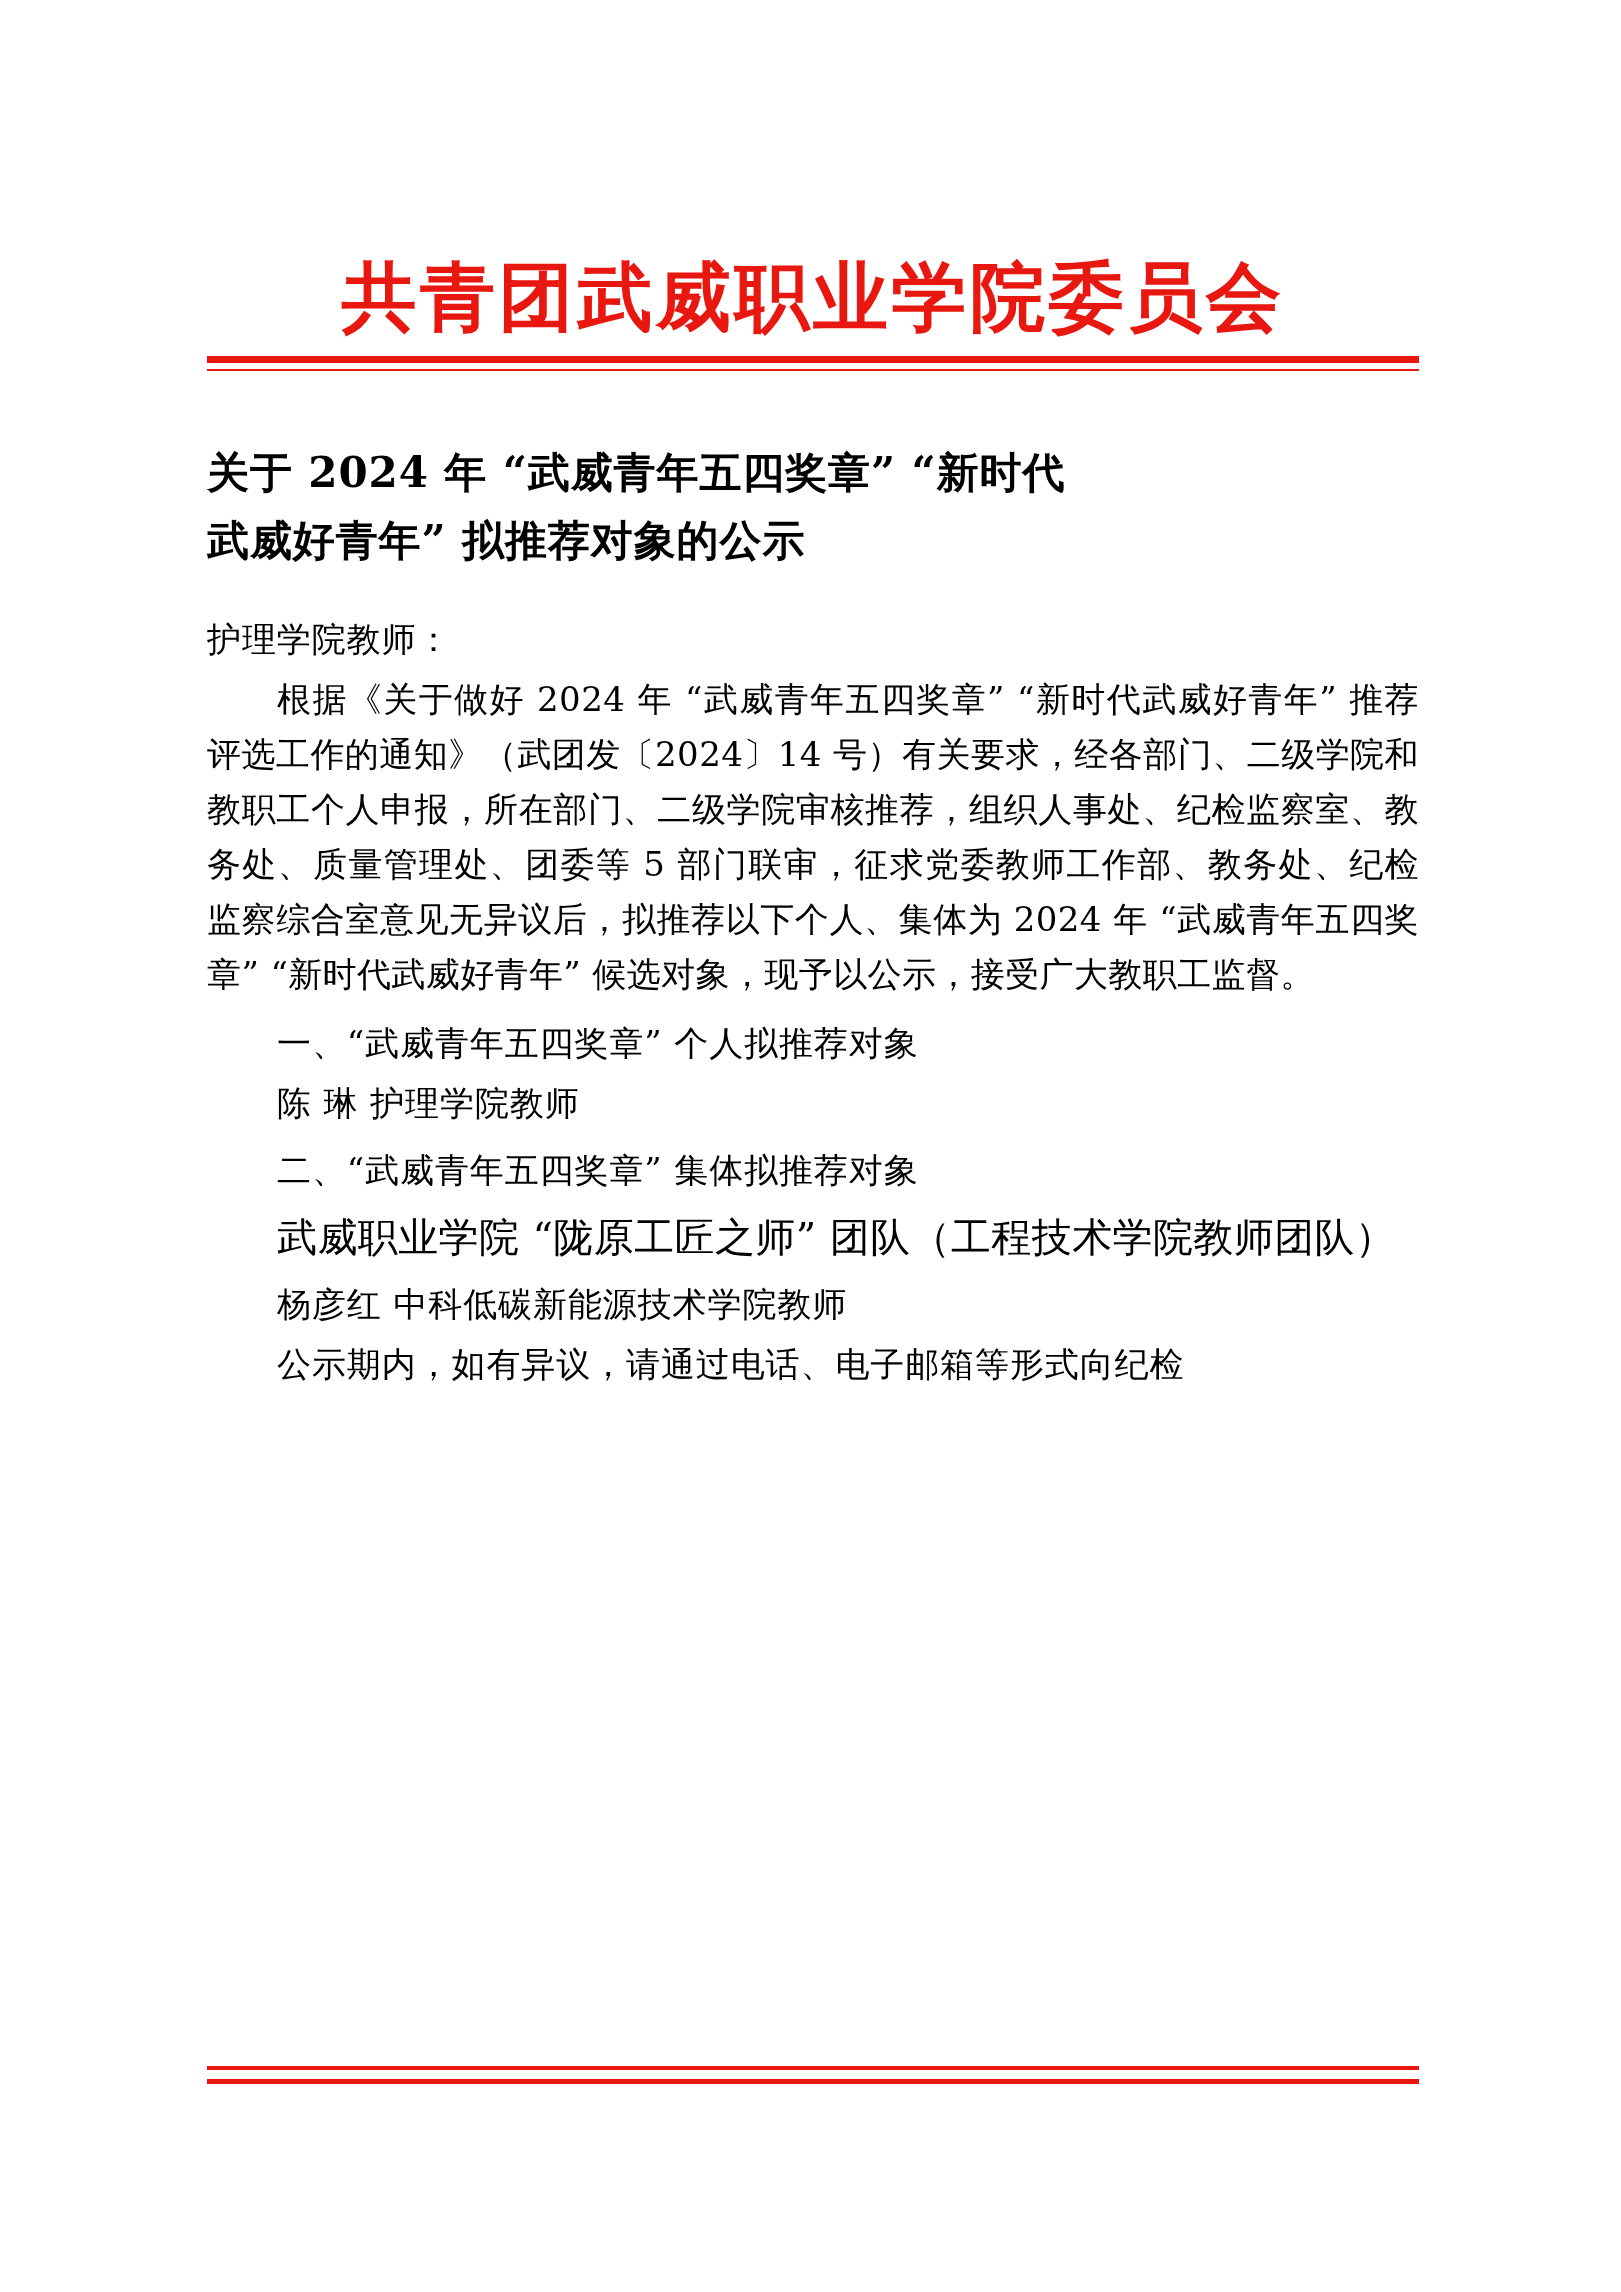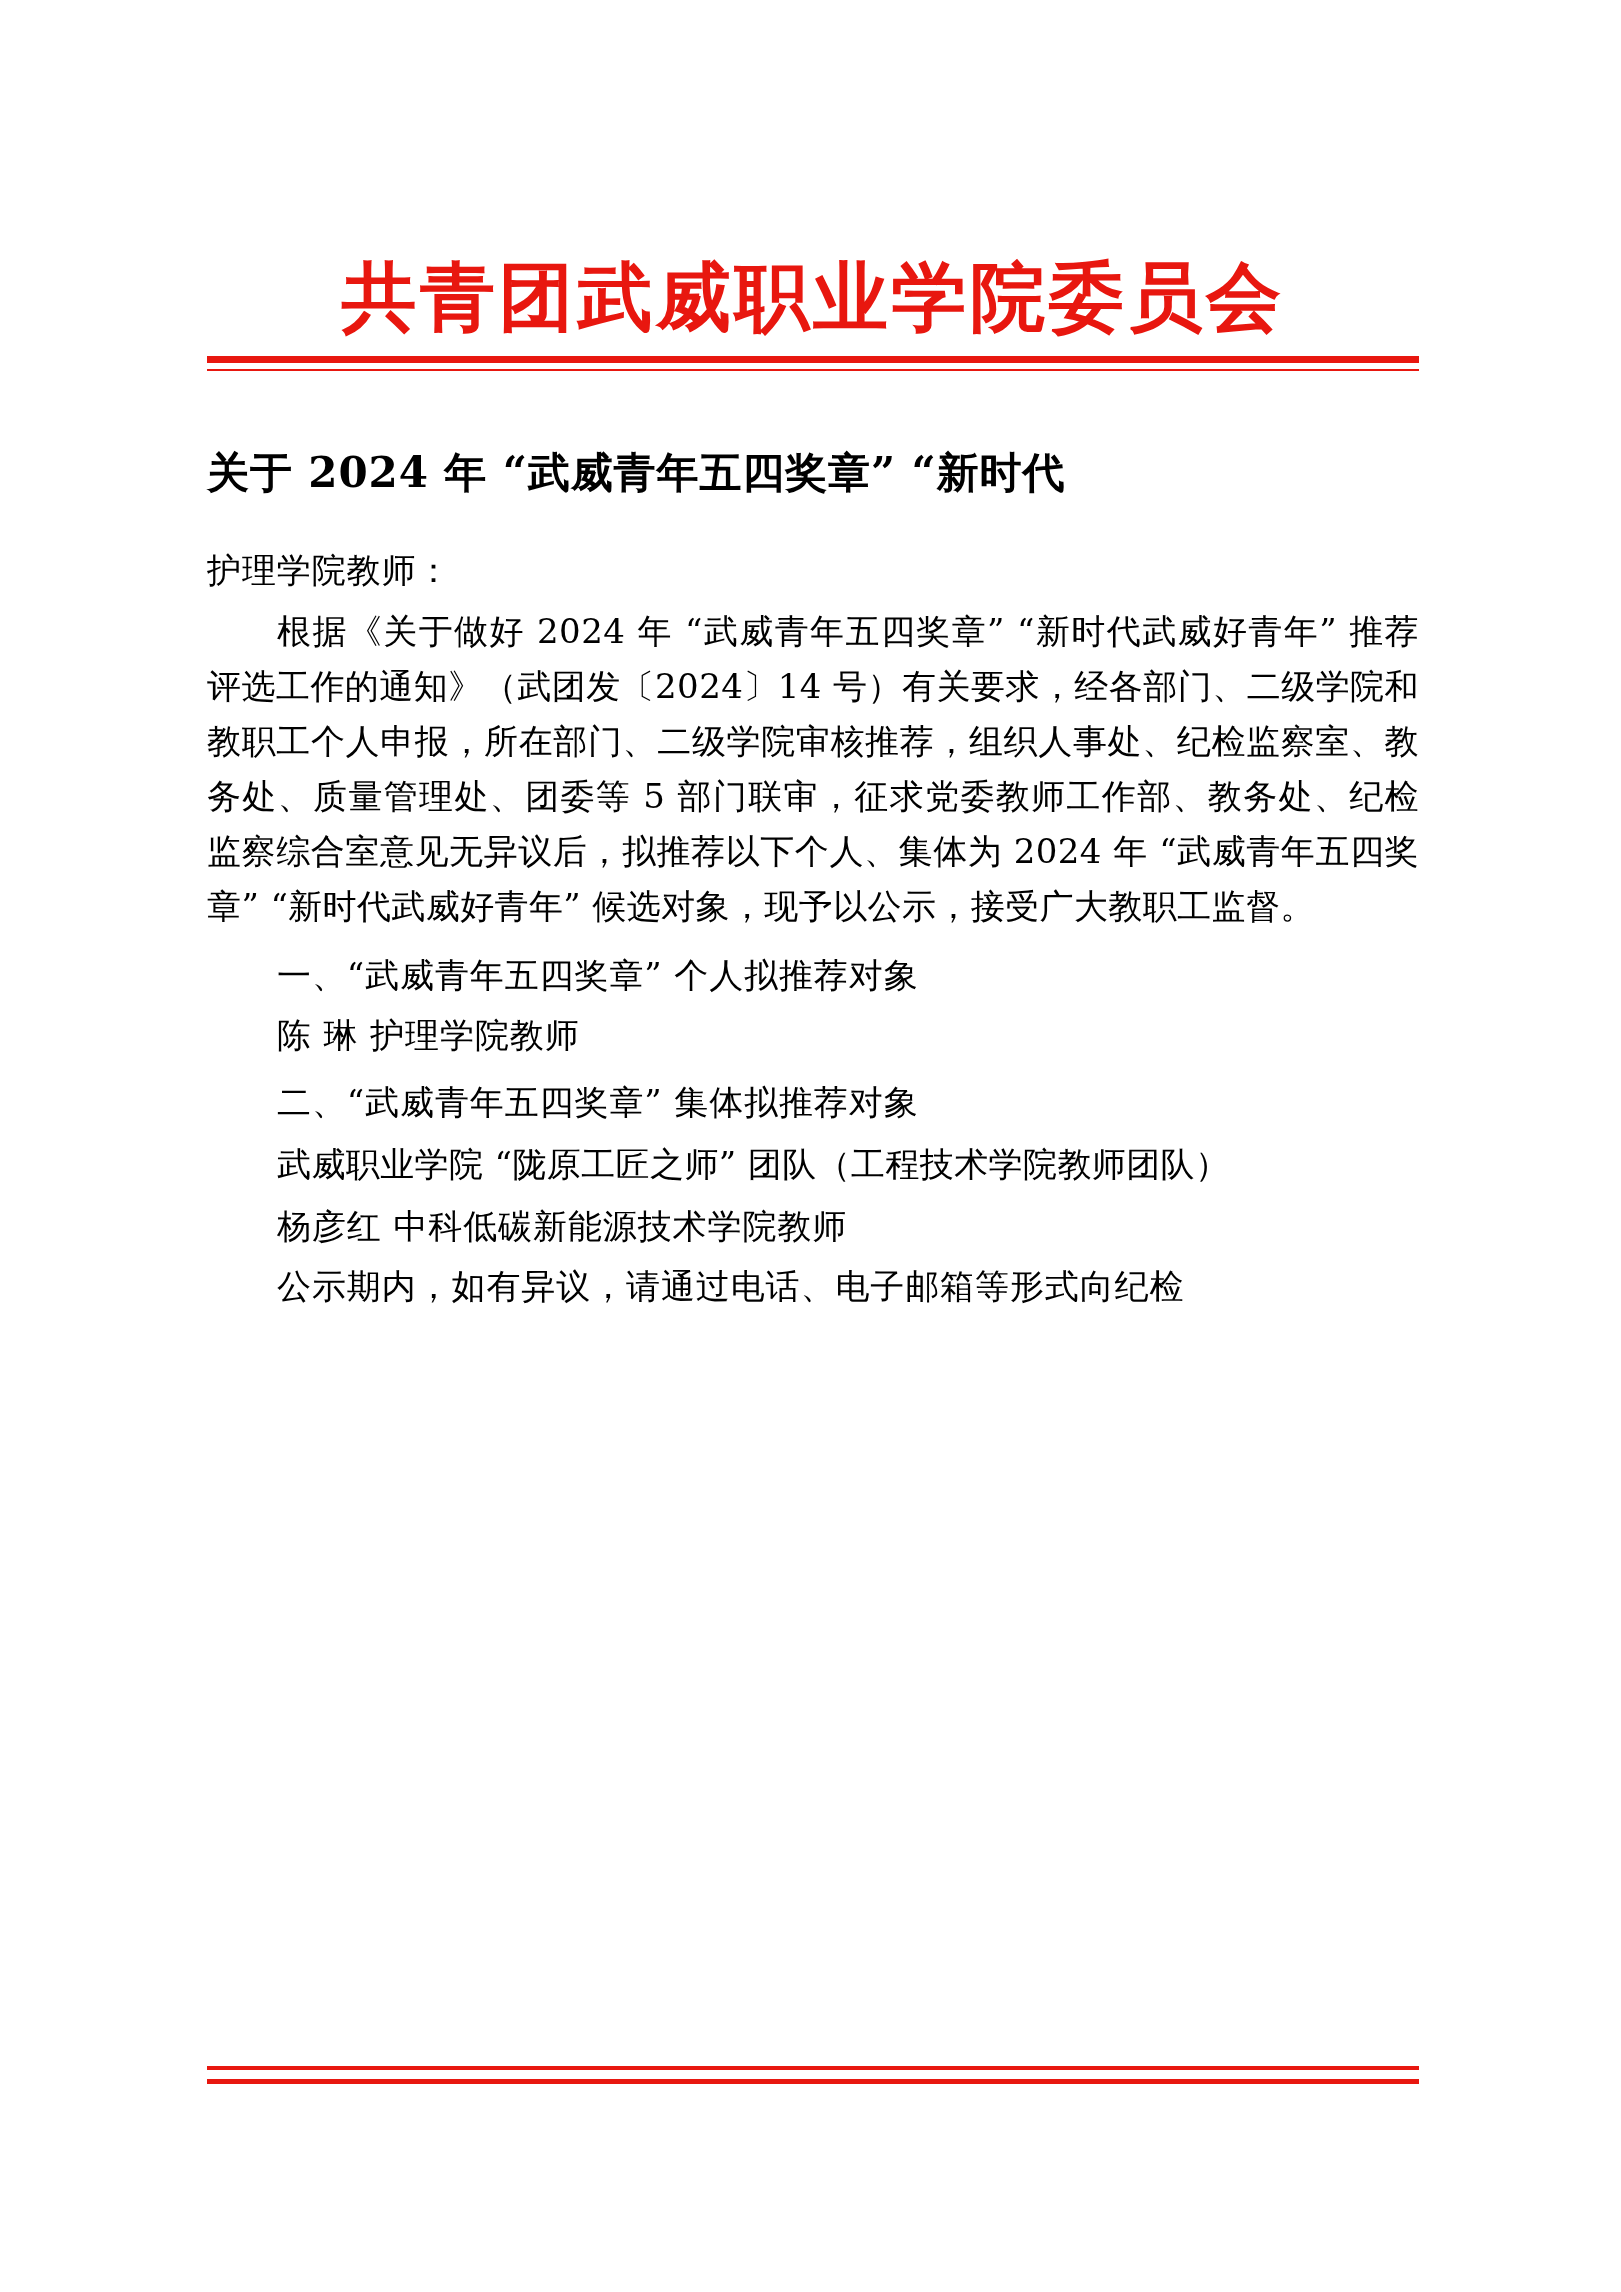--- a/index.html
+++ b/index.html
@@ -94,21 +94,21 @@
   }
   p.entry {
     font-size: 34px;
     line-height: 1.5;
     color: #000;
     margin: 9px 0 0 0;
     text-indent: 70px;
     letter-spacing: 0.9px;
   }
   p.entry-wrap {
-    font-size: 34px;
+    font-size: 40px;
     line-height: 1.62;
     color: #000;
     margin: 9px 0 0 0;
     text-indent: 70px;
     text-align: justify;
     text-justify: inter-ideograph;
     letter-spacing: 0.4px;
   }
   
   .footer-rules {
@@ -140,20 +140,21 @@
       <div class="letterhead-title">共青团武威职业学院委员会</div>
       <div class="rule-group">
         <div class="rule-thick"></div>
         <div class="rule-gap"></div>
         <div class="rule-thin"></div>
       </div>
     </div>
 
     <div class="doc-title">
       <div>关于 2024 年 “武威青年五四奖章” “新时代</div>
+      <div>武威好青年” 拟推荐对象的公示</div>
     </div>
 
     <div class="salutation">护理学院教师：</div>
 
     <p class="body indent">根据《关于做好 2024 年 “武威青年五四奖章” “新时代武威好青年” 推荐评选工作的通知》（武团发〔2024〕14 号）有关要求，经各部门、二级学院和教职工个人申报，所在部门、二级学院审核推荐，组织人事处、纪检监察室、教务处、质量管理处、团委等 5 部门联审，征求党委教师工作部、教务处、纪检监察综合室意见无异议后，拟推荐以下个人、集体为 2024 年 “武威青年五四奖章” “新时代武威好青年” 候选对象，现予以公示，接受广大教职工监督。</p>
 
     <p class="heading">一、“武威青年五四奖章” 个人拟推荐对象</p>
 
     <p class="entry">陈  琳   护理学院教师</p>
 

